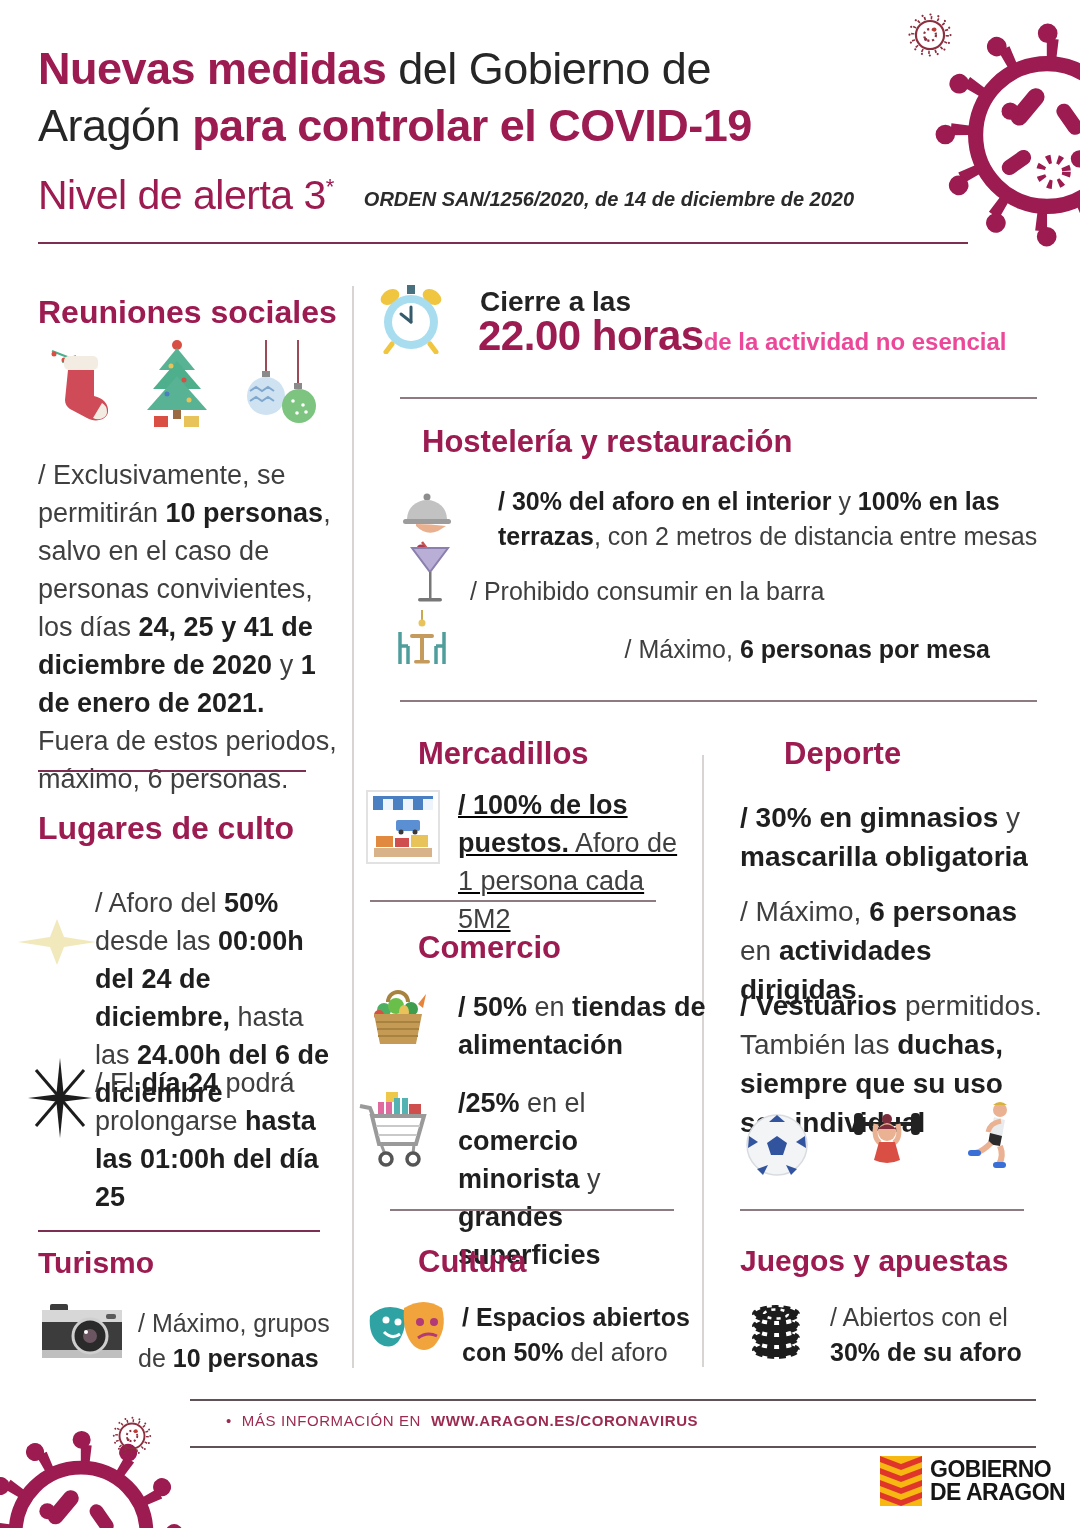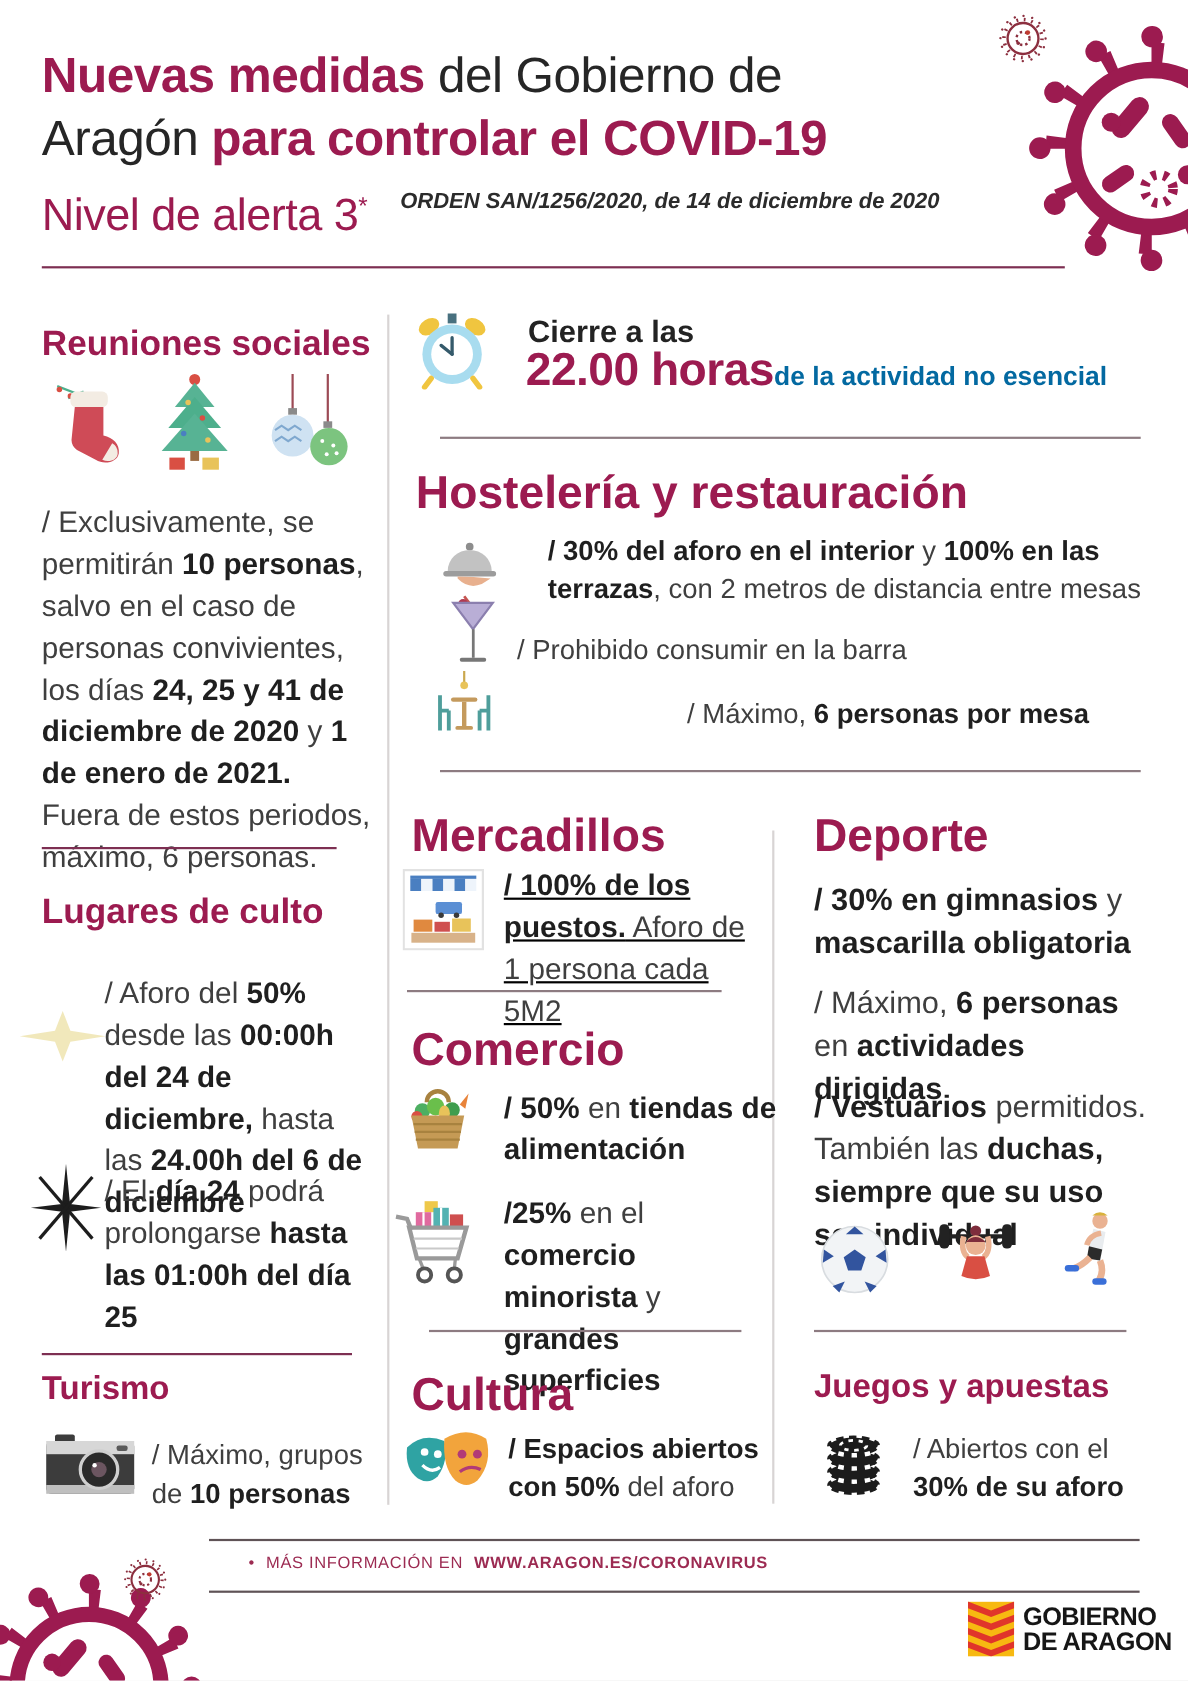--- a/index.html
+++ b/index.html
@@ -10,42 +10,42 @@
   
   .rich span{font-weight:400;color:#3f3f3f;}
   .rich .b{font-weight:700;color:#1f1f1f;}
   .rich .m{color:#9c1b50;}
 
   .title{font-size:45px;line-height:57px;letter-spacing:-0.5px;}
   .title span{color:#262626;}
   .title .b{font-weight:700;}
   .title .m{color:#9c1b50;}
 
-  .alert-row{display:flex;gap:30px;}
+  .alert-row{display:flex;align-items:flex-end;gap:30px;}
   .alert-level{font-size:41px;font-weight:400;color:#9c1b50;letter-spacing:-0.5px;}
   .alert-level sup{font-size:22px;}
   .order-ref{font-size:20px;font-style:italic;font-weight:600;color:#2b2b2b;padding-bottom:8px;}
 
   .sec-h{font-weight:700;color:#9c1b50;}
   .h32{font-size:32px;}
-  .h31{font-size:42px;}
+  .h31{font-size:31px;margin-left:44px;}
   .h30{font-size:30px;}
 
   .rule{height:2px;background:#7d2f52;}
   .rule-soft{height:2px;background:#8d7b81;}
   .vrule{width:2px;background:#d8d4d4;}
 
   .body27{font-size:27px;line-height:38px;}
   .body25{font-size:25px;line-height:35px;}
   .body28{font-size:28px;line-height:39px;}
 
   .curfew-l1{font-size:28px;font-weight:700;color:#232323;}
   .curfew-l2{display:flex;align-items:baseline;}
   .curfew-hl{font-size:42px;font-weight:800;color:#9c1b50;letter-spacing:-0.5px;}
-  .curfew-sfx{font-size:24px;font-weight:700;color:#0369a1;}
+  .curfew-sfx{font-size:24px;font-weight:700;color:#ec4899;}
 
   .footer-info{font-size:15px;letter-spacing:0.6px;color:#9c2b52;display:flex;align-items:center;gap:10px;}
   .footer-info .url{font-weight:800;}
   .logo{display:flex;align-items:center;gap:8px;}
   .logo-text{font-size:23px;line-height:23px;font-weight:800;color:#161616;letter-spacing:-0.5px;}
 
   .xmas-row{display:flex;gap:22px;align-items:flex-end;}
   .dep-icons{display:flex;gap:38px;align-items:flex-end;}
   svg{display:block;}
 </style>

